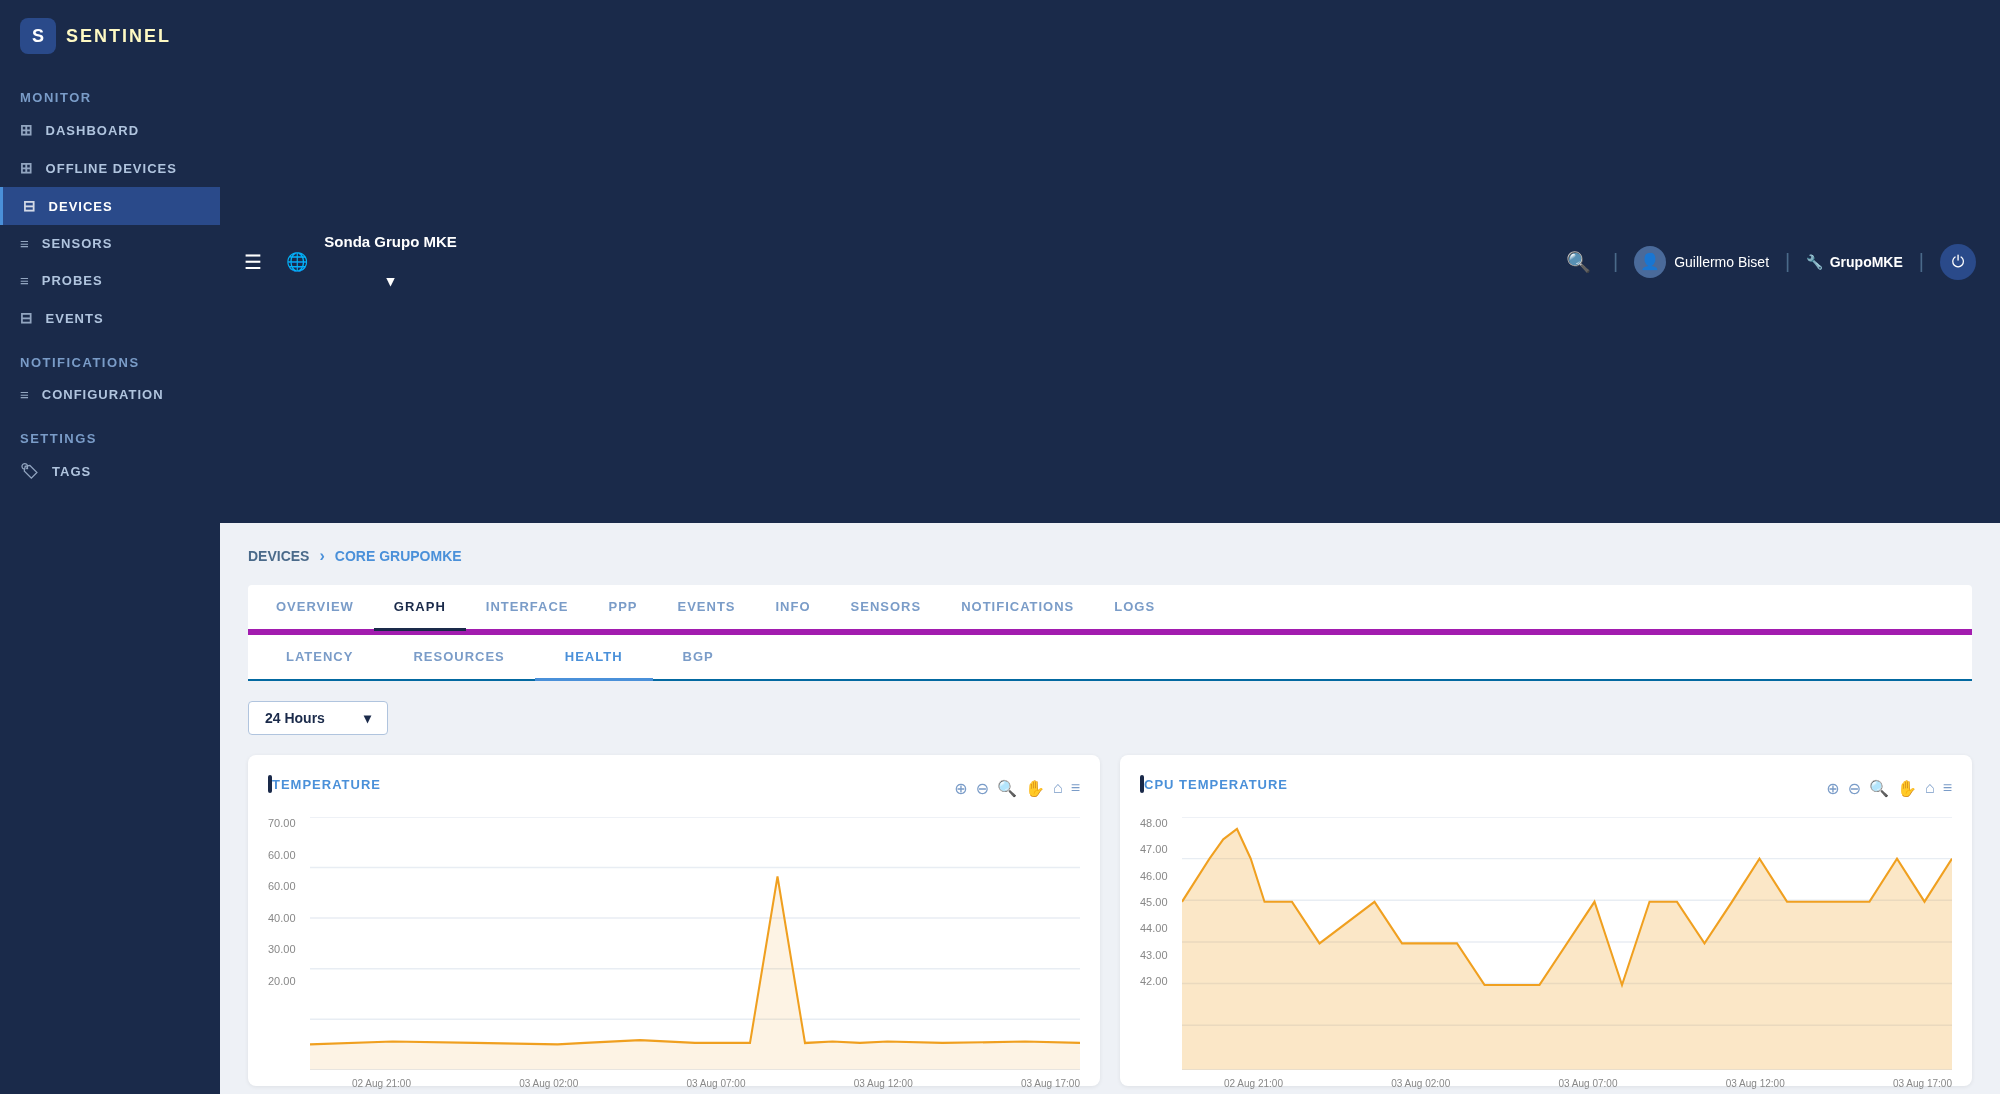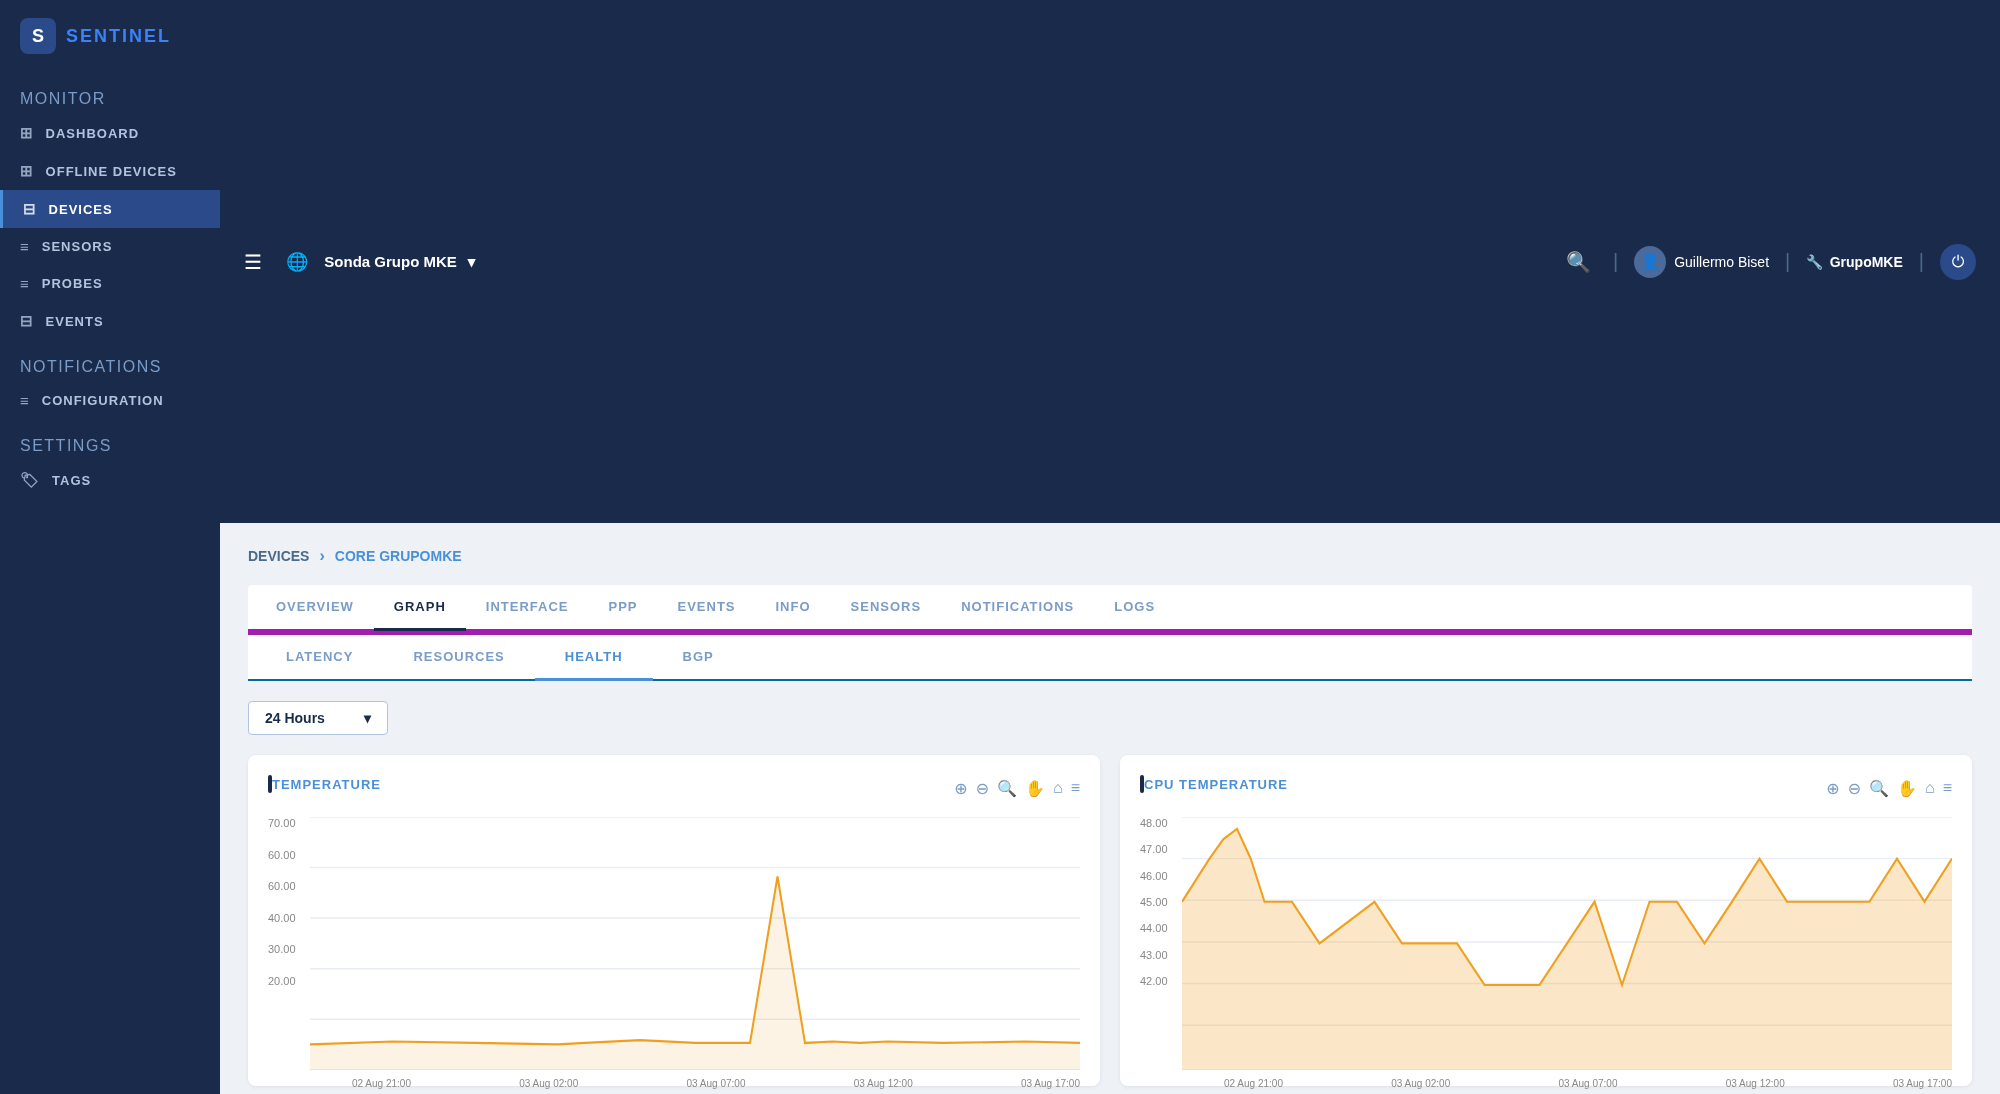--- a/index.html
+++ b/index.html
@@ -24,23 +24,23 @@
       padding: 18px 20px;
       background: #1a2a4a;
     }
     .logo-icon {
       width: 36px; height: 36px;
       background: #2a4a8a;
       border-radius: 8px;
       display: flex; align-items: center; justify-content: center;
       font-size: 18px; font-weight: bold; color: #fff;
     }
-    .logo-text { font-size: 18px; font-weight: 700; letter-spacing: 2px; color: #3b82f6; }
+    .logo-text { font-size: 18px; font-weight: 700; letter-spacing: 2px; color: #fef9c3; }
     .sidebar-section-label {
-      font-size: 16px; font-weight: 400; color: #7a9cc8; letter-spacing: 1.5px;
+      font-size: 13px; font-weight: 700; color: #7a9cc8; letter-spacing: 1.5px;
       padding: 18px 20px 6px 20px;
     }
     .sidebar-item {
       display: flex; align-items: center; gap: 12px;
       padding: 10px 20px;
       font-size: 13px; font-weight: 600; color: #b0c4de;
       cursor: pointer; letter-spacing: 1px;
     }
     .sidebar-item.active { background: #2a4a8a; color: #fff; border-left: 3px solid #4a90d9; }
     .sidebar-item .icon { font-size: 15px; opacity: 0.8; }
@@ -52,21 +52,21 @@
       display: flex; align-items: center;
       padding: 0 24px;
       gap: 16px;
       position: sticky; top: 0; z-index: 10;
       flex: 1;
     }
     .topbar-menu-icon { color: #fff; font-size: 20px; cursor: pointer; margin-right: 8px; }
     .topbar-globe { color: #7a9cc8; font-size: 18px; }
     .topbar-device-label {
       color: #fff; font-size: 15px; font-weight: 600; cursor: pointer;
-      display: flex; align-items: center; gap: 11px;
+      display: flex; align-items: center; gap: 22px; flex-direction: column;
     }
     .topbar-sep { color: #4a6a8a; font-size: 20px; margin: 0 8px; }
     .topbar-right { display: flex; align-items: center; gap: 8px; margin-left: auto; }
     .topbar-search-btn {
       background: none; border: none; color: #fff; font-size: 20px; cursor: pointer;
       width: 36px; height: 36px; border-radius: 50%; display: flex; align-items: center; justify-content: center;
     }
     .topbar-user { display: flex; align-items: center; gap: 8px; color: #fff; font-size: 14px; cursor: pointer; }
     .topbar-user-avatar { width: 32px; height: 32px; border-radius: 50%; background: #4a6a9a; display: flex; align-items: center; justify-content: center; font-size: 16px; }
     .topbar-grupo { color: #fff; font-size: 14px; font-weight: 600; cursor: pointer; display: flex; align-items: center; gap: 6px; }

